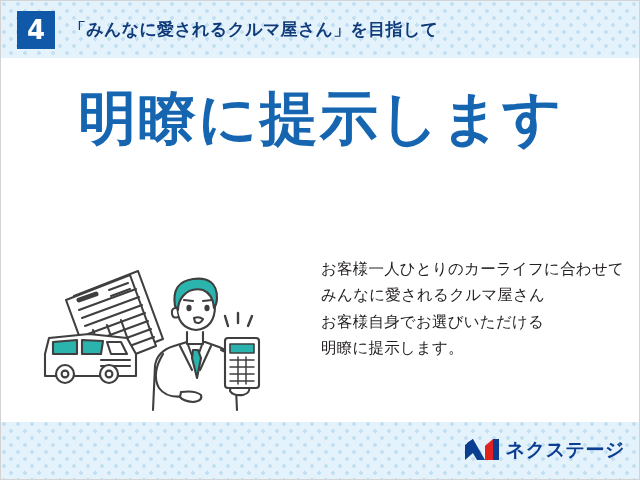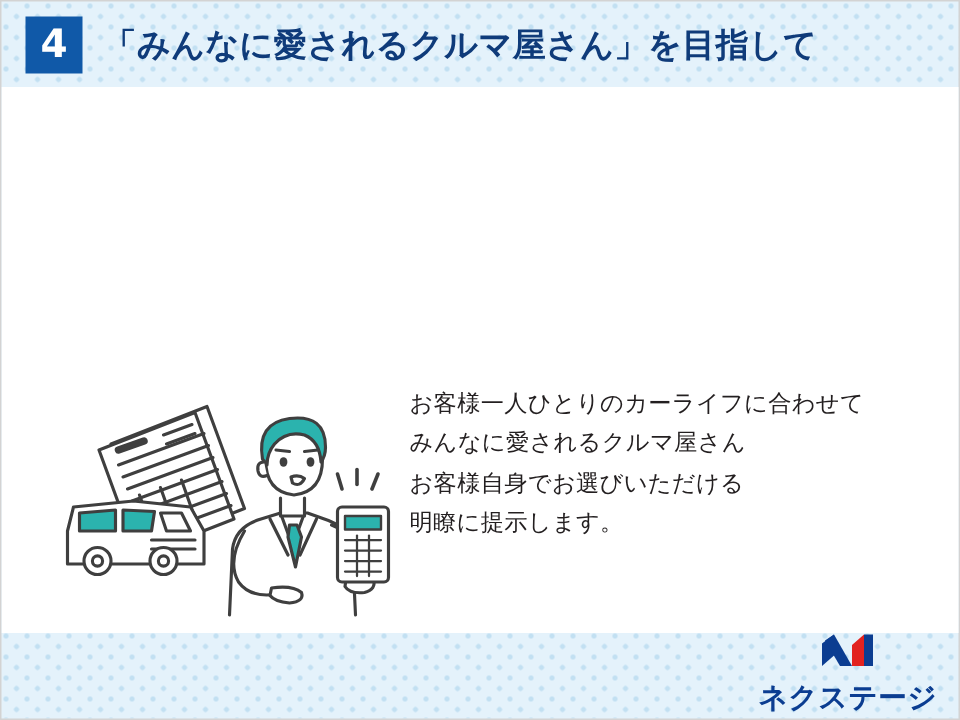--- a/index.html
+++ b/index.html
@@ -47,21 +47,21 @@
     font-size: 26px;
     font-weight: bold;
     line-height: 38px;
     text-align: center;
     letter-spacing: 0;
     flex: 0 0 auto;
   }
   .header-title {
     margin-left: 14px;
     color: #0f3b7a;
-    font-size: 22px;
+    font-size: 17px;
     font-weight: bold;
     letter-spacing: 0.3px;
     white-space: nowrap;
   }
 
   
   .panel {
     position: absolute;
     left: 0;
     top: 57px;
@@ -96,21 +96,21 @@
   .body-copy {
     position: absolute;
     left: 272px;
     top: 198px;
     width: 360px;
     color: #231f20;
     font-size: 15.5px;
     line-height: 1.70;
     letter-spacing: 0.2px;
   }
-  .body-copy .ln { display: block; white-space: nowrap; }
+  .body-copy .ln { display: block; white-space: nowrap; margin-left: 48px; }
 
   
   .illustration {
     position: absolute;
     left: 34px;
     top: 196px;
     width: 236px;
     height: 160px;
   }
   .illustration svg { display: block; }
@@ -125,21 +125,20 @@
     display: flex;
     align-items: center;
     justify-content: flex-end;
     padding-right: 16px;
     box-sizing: border-box;
   }
   .logo {
     display: flex;
     align-items: center;
     gap: 7px;
-    flex-direction: column;
   }
   .logo-mark { width: 34px; height: 23px; display: block; }
   .logo-text {
     color: #0b3d91;
     font-size: 19px;
     font-weight: bold;
     letter-spacing: 0.5px;
     white-space: nowrap;
   }
 </style>
@@ -149,20 +148,21 @@
 <div class="page">
 
   <div class="header">
     <div class="badge">4</div>
     <div class="header-title">「みんなに愛されるクルマ屋さん」を目指して</div>
   </div>
 
   <div class="panel">
 
     <div class="headline">
+      <span class="line2">明瞭に提示します</span>
     </div>
 
     <div class="body-copy">
       <span class="ln">お客様一人ひとりのカーライフに合わせて</span>
       <span class="ln">みんなに愛されるクルマ屋さん</span>
       <span class="ln">お客様自身でお選びいただける</span>
       <span class="ln">明瞭に提示します。</span>
     </div>
 
     <div class="illustration">

